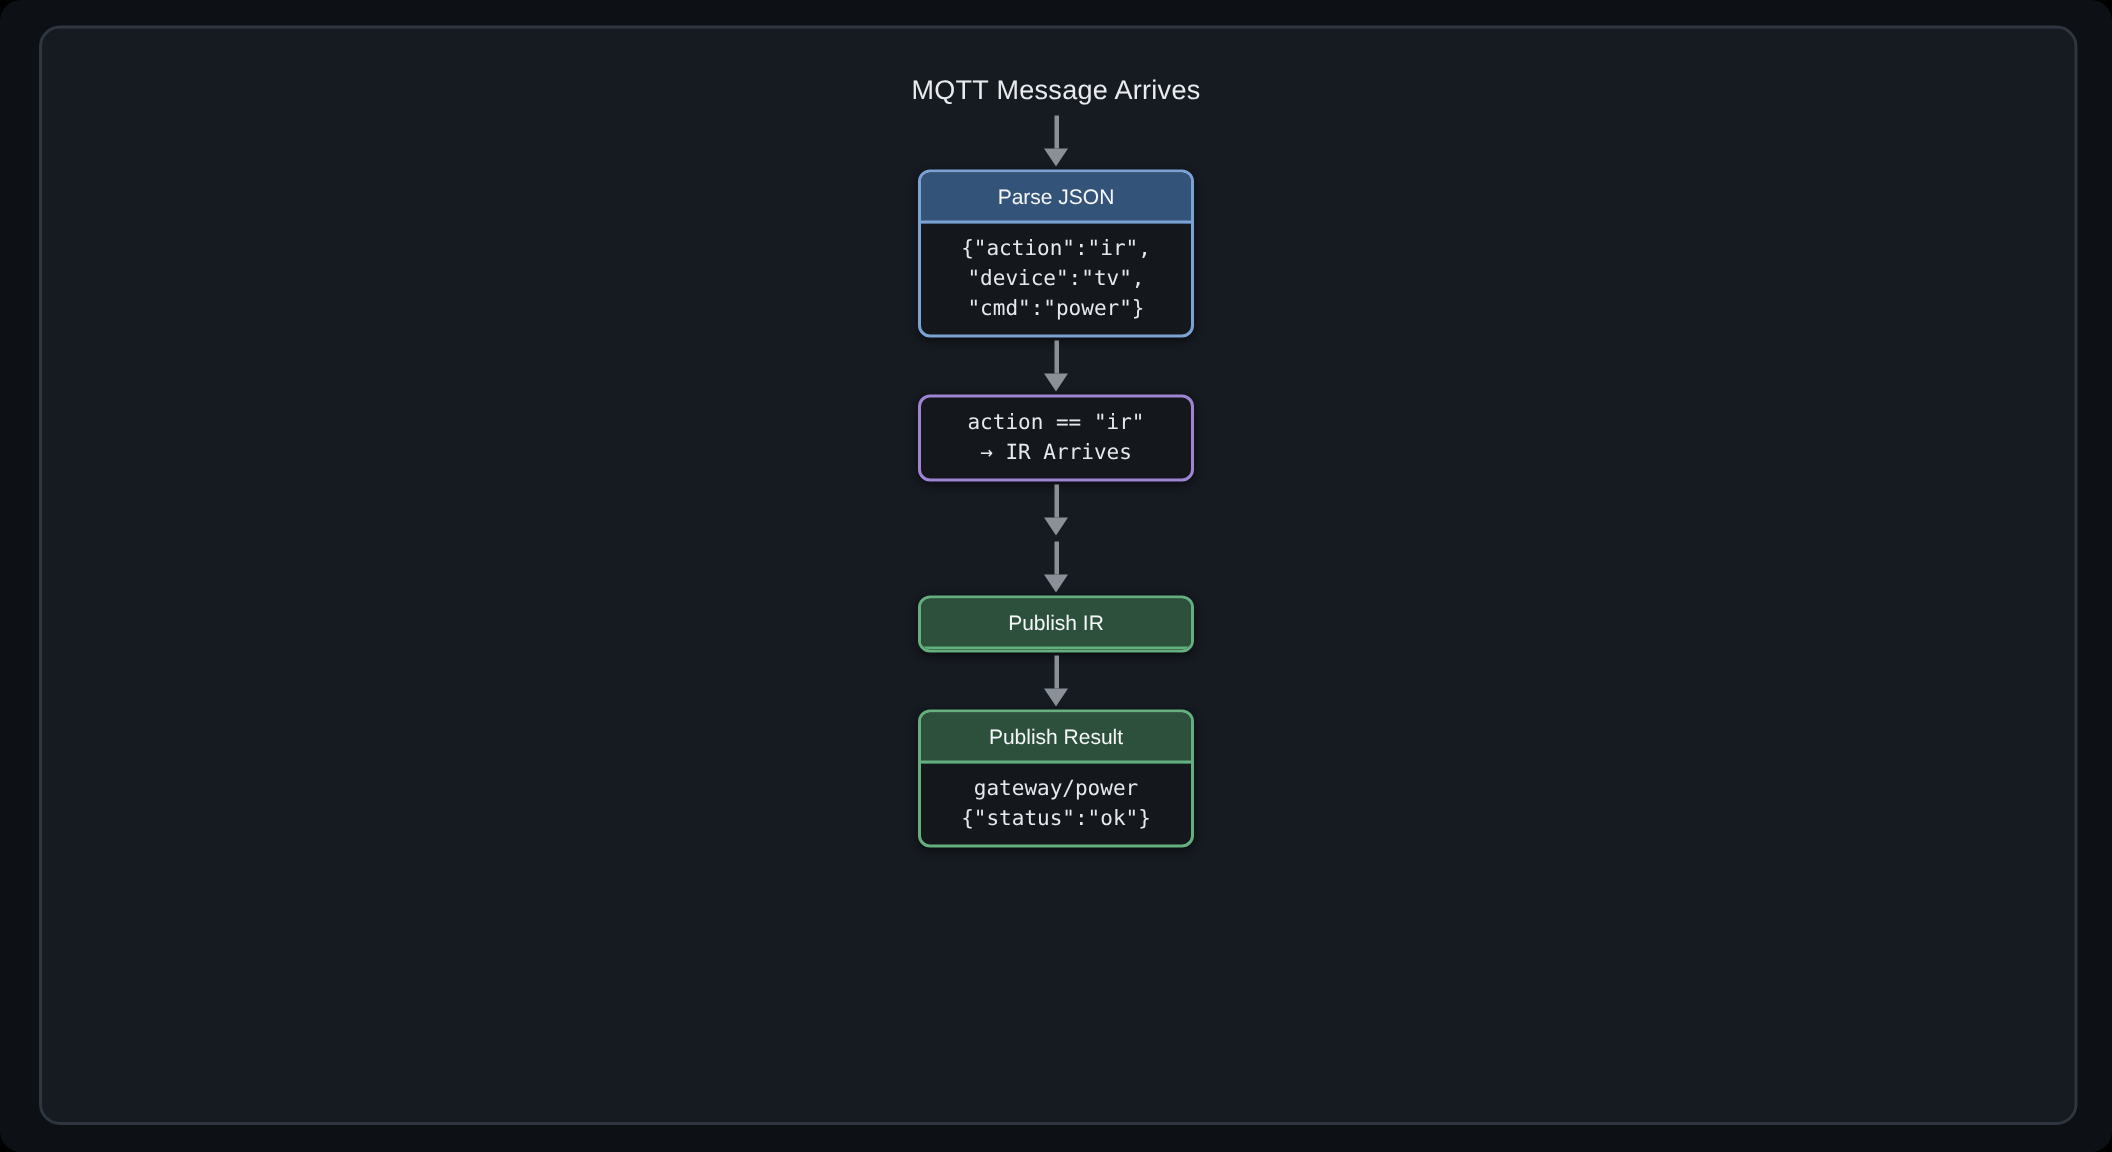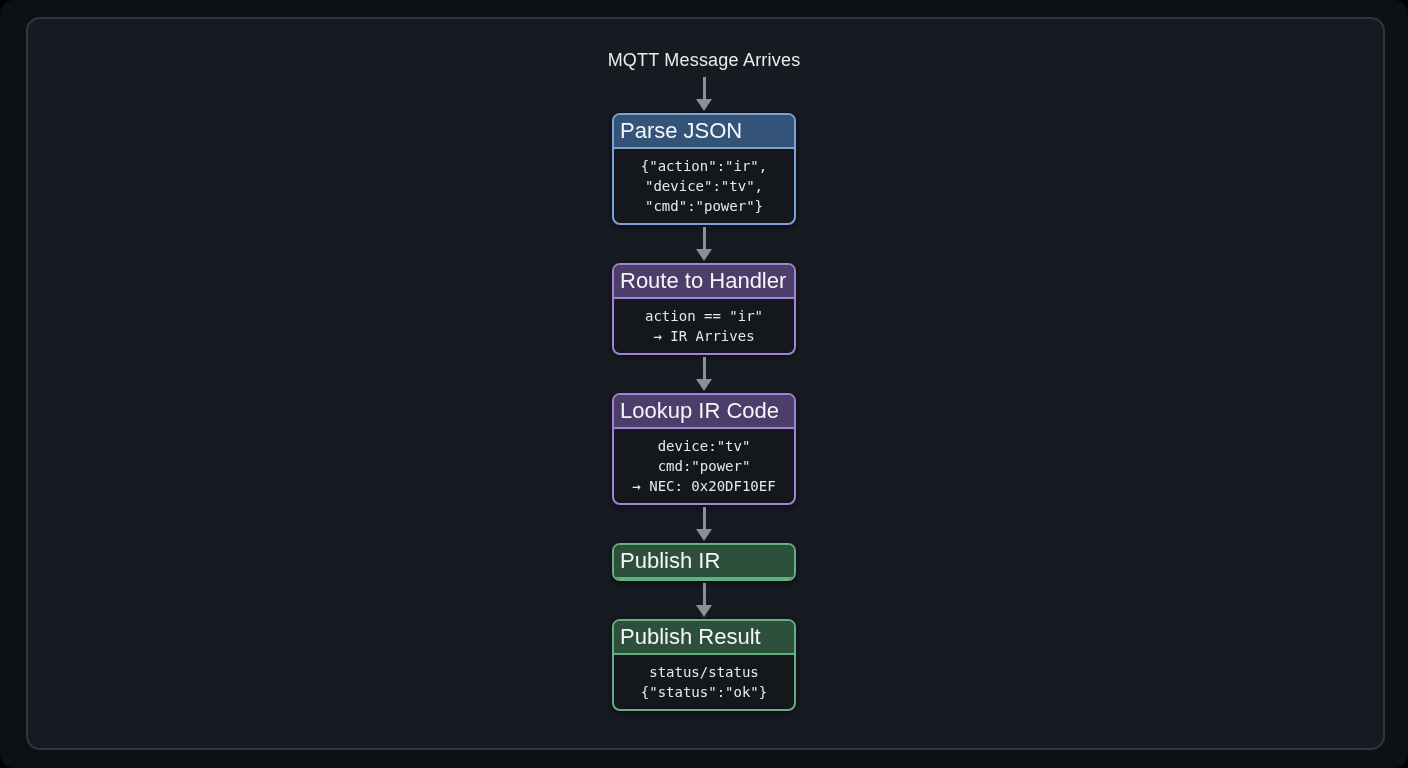--- a/index.html
+++ b/index.html
@@ -37,21 +37,21 @@
     width:0; height:0;
     border-left:8px solid transparent; border-right:8px solid transparent;
     border-top:12px solid var(--arrow);
   }
   .node {
     width:184px; border-radius:8px; background:var(--node-body-bg);
     border:2px solid; overflow:hidden;
     box-shadow:0 2px 6px rgba(0,0,0,0.5);
   }
   .node-header {
-    color:var(--header-text); font-size:22px;
+    text-align:center; color:var(--header-text); font-size:14px;
     line-height:24px; padding:4px 6px; border-bottom:2px solid;
     border-color:inherit;
   }
   .node-body {
     padding:7px 4px;
     font-family:"DejaVu Sans Mono", monospace;
     font-size:14px; line-height:20px; color:var(--code-text);
     text-align:center; white-space:nowrap;
   }
   .node.blue   { border-color:var(--blue-border); }
@@ -84,57 +84,48 @@
         <div>"cmd":"power"}</div>
       </div>
     </div>
 
     <div class="arrow">
       <div class="arrow-line"></div>
       <div class="arrow-head"></div>
     </div>
 
     <div class="node purple">
-      <div class="node-header">Route to Handler</div>
       <div class="node-body">
         <div>action == "ir"</div>
         <div>→ IR Arrives</div>
       </div>
     </div>
 
     <div class="arrow">
       <div class="arrow-line"></div>
       <div class="arrow-head"></div>
     </div>
 
-    <div class="node purple">
-      <div class="node-header">Lookup IR Code</div>
-      <div class="node-body">
-        <div>device:"tv"</div>
-        <div>cmd:"power"</div>
-        <div>→ NEC: 0x20DF10EF</div>
-      </div>
-    </div>
 
     <div class="arrow">
       <div class="arrow-line"></div>
       <div class="arrow-head"></div>
     </div>
 
     <div class="node green">
       <div class="node-header">Publish IR</div>
     </div>
 
     <div class="arrow">
       <div class="arrow-line"></div>
       <div class="arrow-head"></div>
     </div>
 
     <div class="node green">
       <div class="node-header">Publish Result</div>
       <div class="node-body">
-        <div>status/status</div>
+        <div>gateway/power</div>
         <div>{"status":"ok"}</div>
       </div>
     </div>
 
   </div>
 </div>
 
 </body></html>

